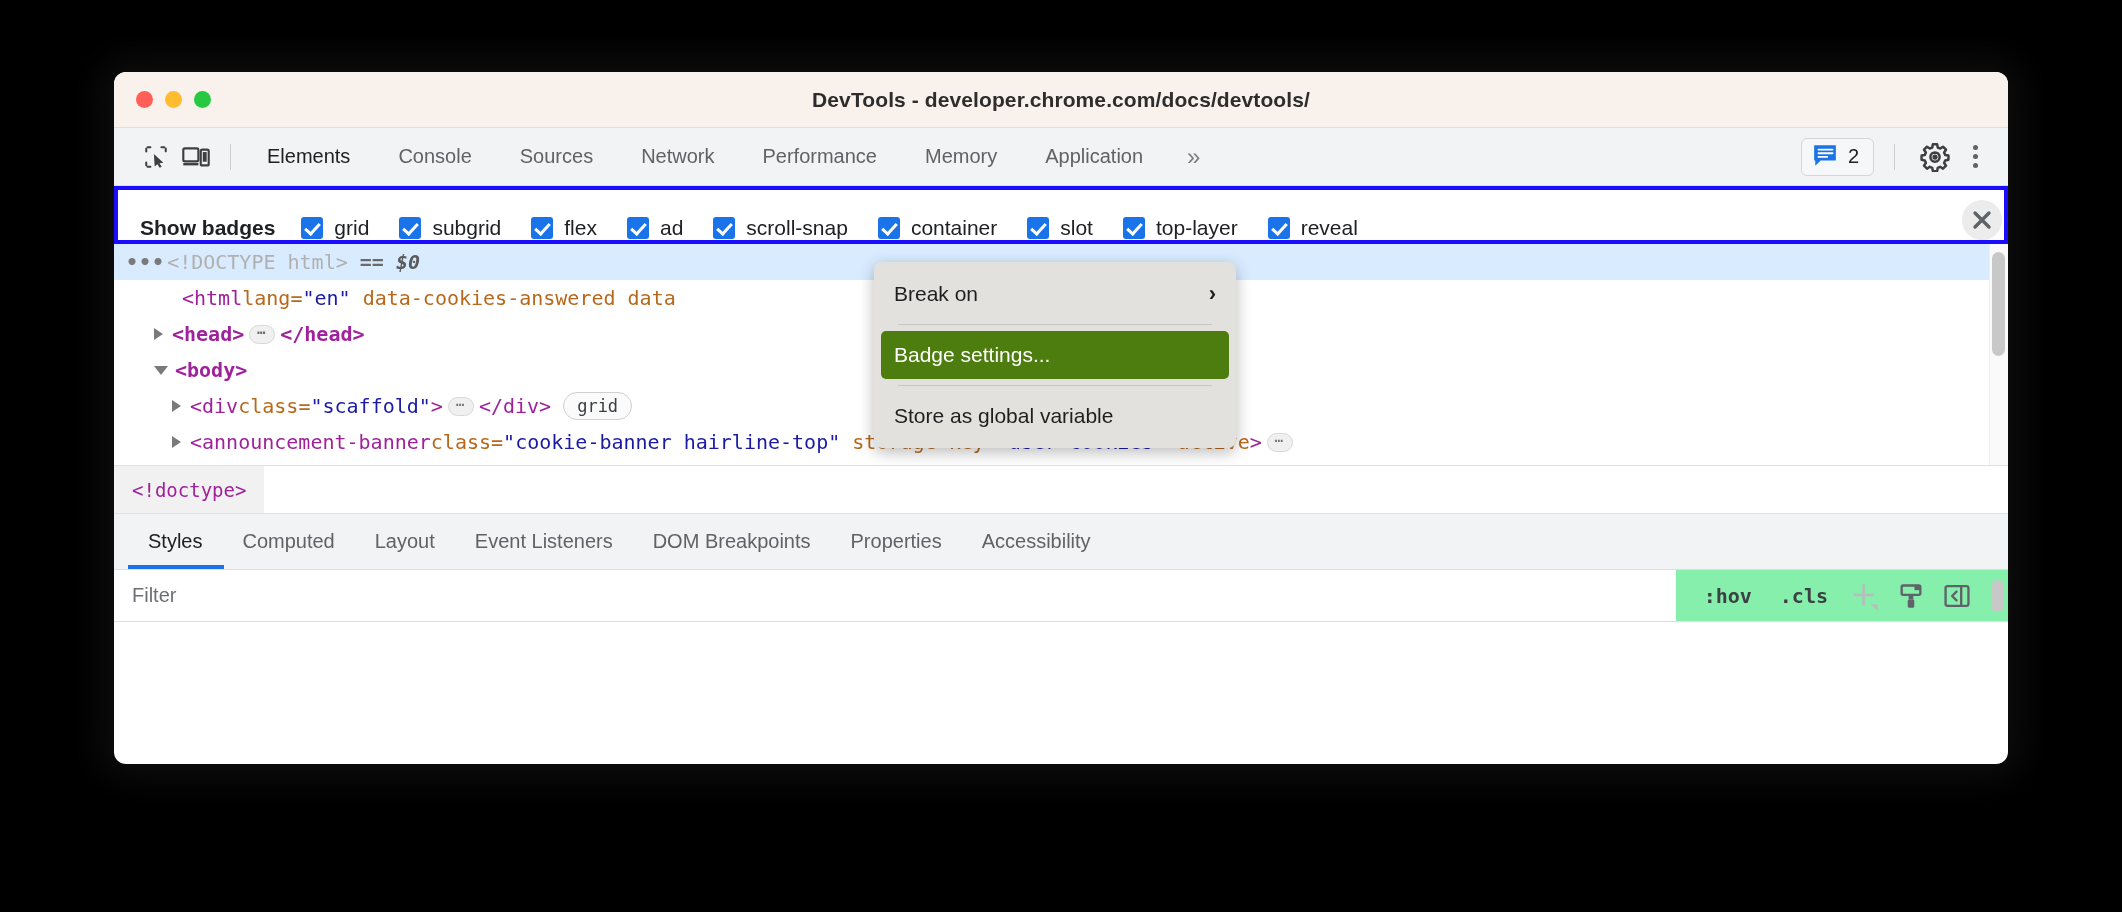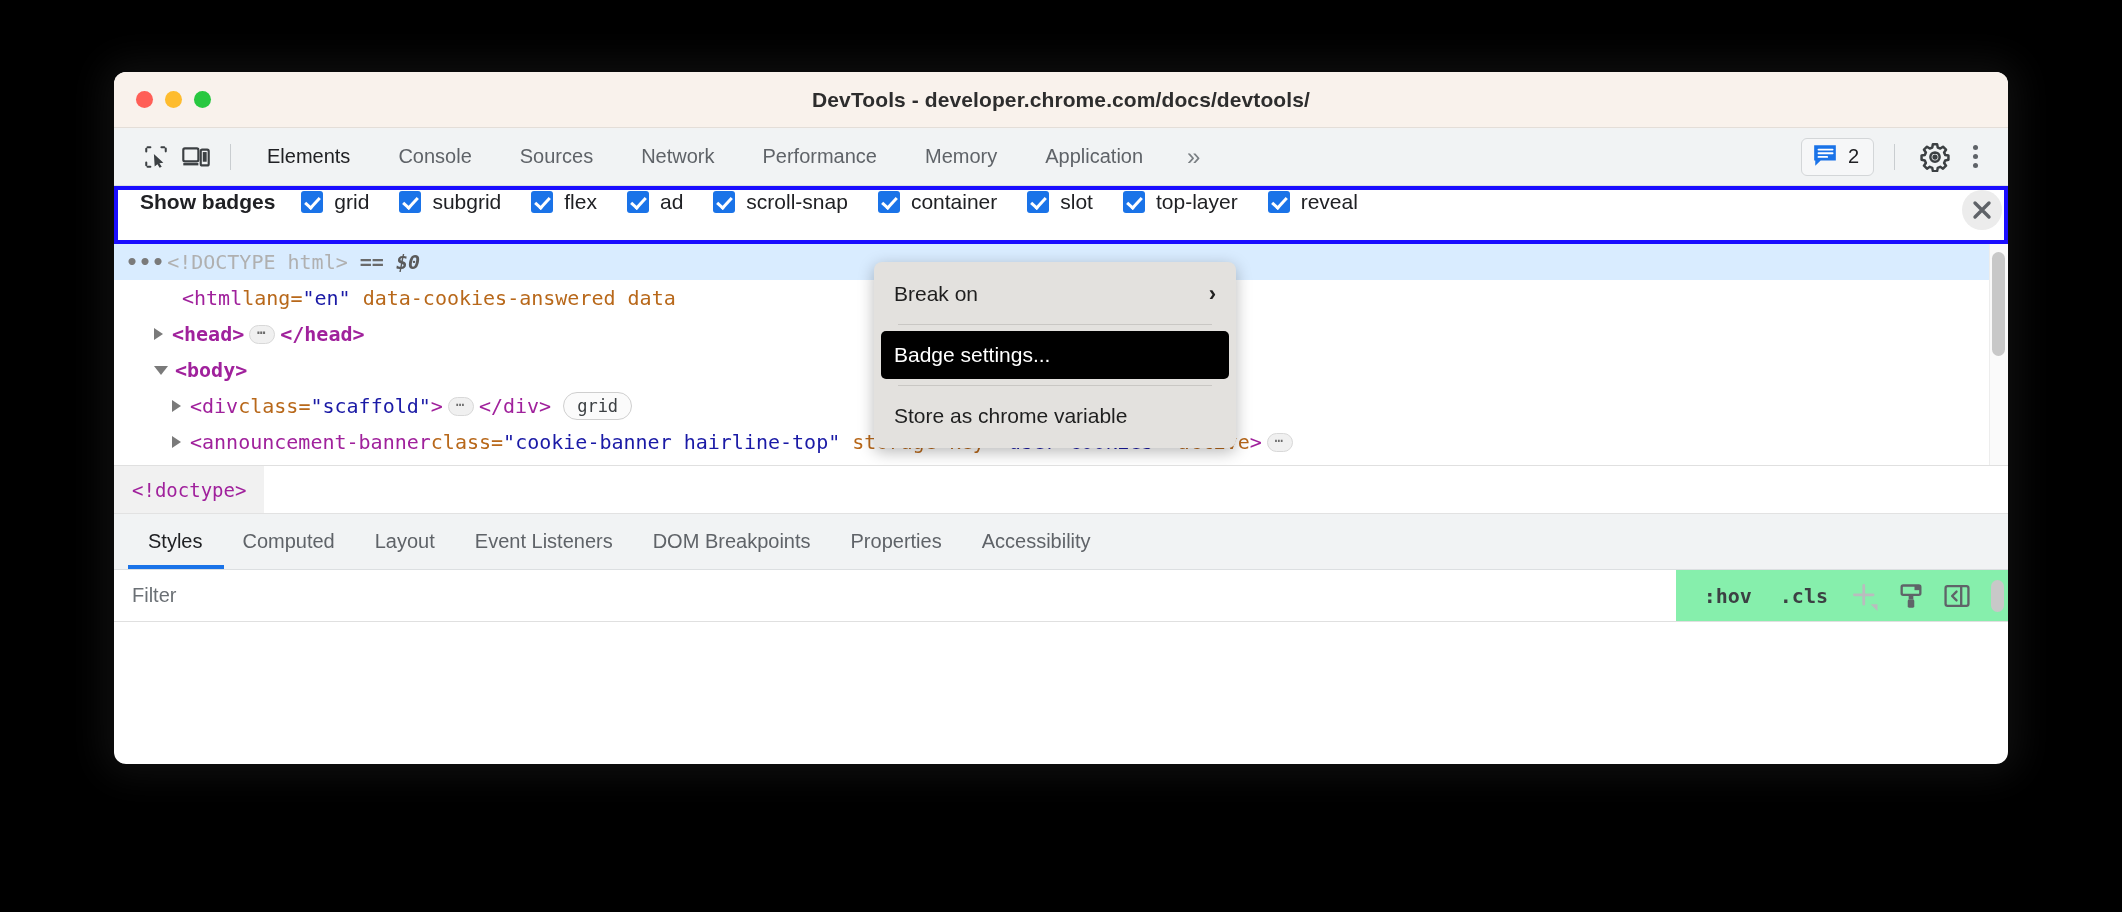--- a/index.html
+++ b/index.html
@@ -71,21 +71,21 @@
   }
   .issues-count { font-size: 20px; color: #202124; }
   .dots-vert { display: flex; flex-direction: column; gap: 4px; align-items: center; cursor: pointer; padding: 4px 12px;}
   .dots-vert span { width: 5px; height: 5px; border-radius: 50%; background: #5f6368; }
 
   
   .badgebar-wrap { position: relative; }
   .badgebar {
     height: 58px;
     background: #ffffff;
-    display: flex; align-items: flex-start;
+    display: flex; align-items: flex-end;
     padding-left: 26px; padding-right: 6px;
     border: 4px solid #1a0dff;
     border-left: none; border-right: none;
     position: relative;
   }
   .badge-label { font-size: 21px; font-weight: bold; color: #202124; margin-right: 26px; white-space: nowrap;}
   .badge-item { display: flex; align-items: center; gap: 11px; margin-right: 30px; cursor: pointer; }
   .cb {
     width: 22px; height: 22px; border-radius: 3px;
     background: #1a73e8; position: relative; flex: none;
@@ -171,21 +171,21 @@
     border-radius: 8px;
     box-shadow: 0 4px 16px rgba(0,0,0,0.28);
     padding: 8px 0;
     font-family: "Liberation Sans", sans-serif;
     z-index: 30;
   }
   .ctx-item {
     height: 48px; display: flex; align-items: center;
     padding: 0 20px; font-size: 21px; color: #1f1f1f; cursor: pointer;
   }
-  .ctx-item.hl { background: #000000; color: #fff; margin: 0 7px; border-radius: 5px; padding: 0 13px;}
+  .ctx-item.hl { background: #4d7c0f; color: #fff; margin: 0 7px; border-radius: 5px; padding: 0 13px;}
   .ctx-sep { height: 1px; background: #c9c7c4; margin: 6px 24px; }
   .ctx-arrow { margin-left: auto; font-size: 22px; font-weight: bold; color: #1f1f1f;}
 
   
   .breadcrumb {
     height: 48px; background: #ffffff; display: flex; align-items: flex-end;
     border-bottom: 1px solid #e2e2e2; position: relative;
   }
   .crumb {
     background: #f1f1f1; height: 100%; display: flex; align-items: center;
@@ -398,21 +398,21 @@
       <div class="ctx-item">
         <span>Break on</span>
         <span class="ctx-arrow">›</span>
       </div>
       <div class="ctx-sep"></div>
       <div class="ctx-item hl">
         <span>Badge settings...</span>
       </div>
       <div class="ctx-sep"></div>
       <div class="ctx-item">
-        <span>Store as chrome variable</span>
+        <span>Store as global variable</span>
       </div>
     </div>
   </div>
 
   <div class="breadcrumb">
     <div class="crumb">&lt;!doctype&gt;</div>
   </div>
 
   <div class="subtabs">
     <div class="subtab active">Styles</div>

